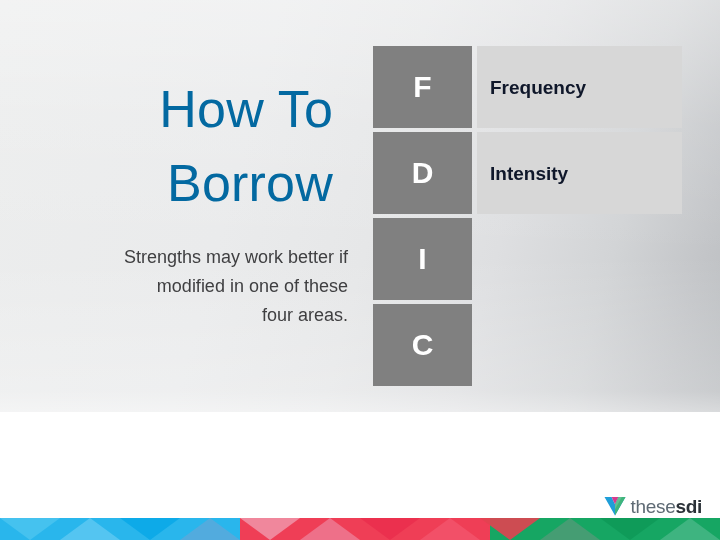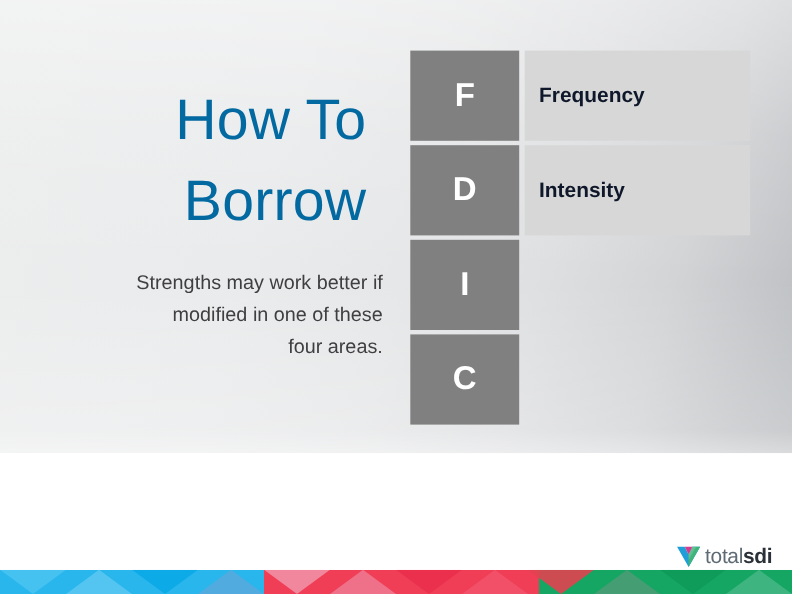--- a/index.html
+++ b/index.html
@@ -217,21 +217,21 @@
 
   <div class="footer-white"></div>
 
   <div class="logo">
     <svg class="logo-mark" viewBox="0 0 22 22">
       <polygon points="0.5,2 7.6,2 11,9.2 14.4,2 21.5,2 11,20.5" fill="#1f9ed8"></polygon>
       <polygon points="11,9.2 14.4,2 21.5,2 11,20.5" fill="#3fb57a"></polygon>
       <polygon points="7.6,2 14.4,2 11,9.2" fill="#d63a8e"></polygon>
       <polygon points="11,9.2 14.4,2 17.9,2 11,14.2" fill="#7ec9a4" opacity="0.55"></polygon>
     </svg>
-    <span class="logo-text"><span class="logo-total">total</span><span class="logo-sdi">sdi</span></span>
+    <span class="logo-text"><span class="logo-total">these</span><span class="logo-sdi">sdi</span></span>
   </div>
 
   <div class="tri-band">
     <svg viewBox="0 0 720 22" preserveAspectRatio="none">
       <rect x="0" y="0" width="240" height="22" fill="#29b6ec"></rect>
       <rect x="240" y="0" width="250" height="22" fill="#ef3e56"></rect>
       <rect x="490" y="0" width="230" height="22" fill="#16a663"></rect>
 
       <polygon points="0,0 60,0 30,22" fill="#4fc5f0" opacity="0.75"></polygon>
       <polygon points="60,22 90,0 120,22" fill="#5fc9f2" opacity="0.8"></polygon>

